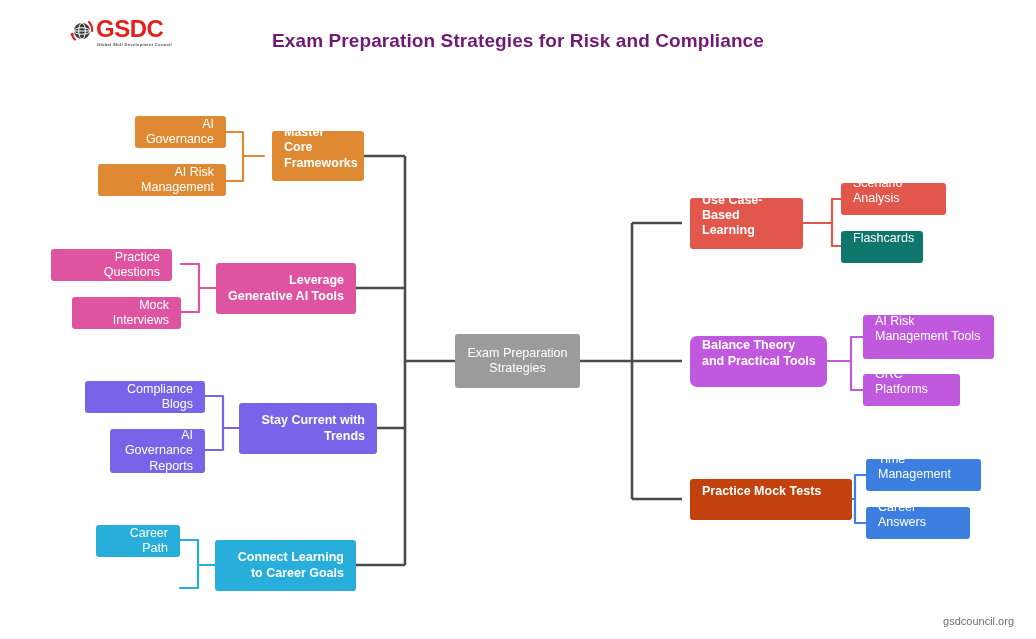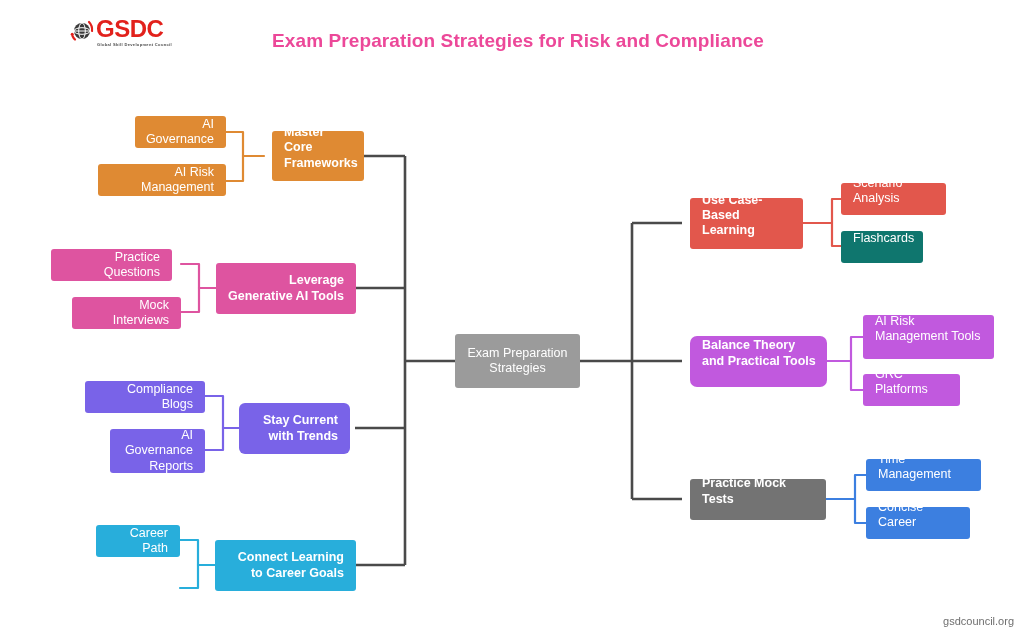--- a/index.html
+++ b/index.html
@@ -19,21 +19,21 @@
     line-height:26px;
     text-align:right;
   }
   .logo-sub{
     position:absolute;left:27px;top:26px;
     font-size:4.0px;font-weight:bold;color:#4a4a4a;letter-spacing:0.35px;
     white-space:nowrap;
   }
   .page-title{
     position:absolute;left:0;right:0;top:30px;text-align:center;
-    font-size:19px;font-weight:bold;color:#ec4899;letter-spacing:0.1px;
+    font-size:19px;font-weight:bold;color:#701a75;letter-spacing:0.1px;
   }
   .footer{
     position:absolute;right:22px;bottom:12px;
     font-size:11px;color:#6f6f6f;
   }
 
   
   #wires{position:absolute;left:0;top:0;width:1036px;height:639px;}
 
   
@@ -155,21 +155,21 @@
   <div class="node branch al-right" style="left:216px;top:263px;width:140px;height:51px;background:#DE54A0;">
     <span class="lbl">Leverage Generative AI Tools</span>
   </div>
   <div class="node leaf al-right" style="left:51px;top:249px;width:121px;height:32px;background:#DE54A0;">
     <span class="lbl">Practice Questions</span>
   </div>
   <div class="node leaf al-right" style="left:72px;top:297px;width:109px;height:32px;background:#DE54A0;">
     <span class="lbl">Mock Interviews</span>
   </div>
 
-  <div class="node branch al-right" style="left:239px;top:403px;width:111px;height:51px;background:#7963E8;border-radius:6px;">
+  <div class="node branch al-right" style="left:239px;top:403px;width:138px;height:51px;background:#7963E8;">
     <span class="lbl">Stay Current with Trends</span>
   </div>
   <div class="node leaf al-right" style="left:85px;top:381px;width:120px;height:32px;background:#7963E8;">
     <span class="lbl">Compliance Blogs</span>
   </div>
   <div class="node leaf al-right" style="left:110px;top:429px;width:95px;height:44px;background:#7963E8;">
     <span class="lbl">AI Governance Reports</span>
   </div>
 
   <div class="node branch al-right" style="left:215px;top:540px;width:141px;height:51px;background:#28AEDB;">
@@ -192,25 +192,25 @@
   <div class="node branch al-left" style="left:682px;top:336px;width:137px;height:51px;background:#C159DE;border-radius:7px;">
     <span class="lbl">Balance Theory and Practical Tools</span>
   </div>
   <div class="node leaf al-left" style="left:855px;top:315px;width:131px;height:44px;background:#C159DE;">
     <span class="lbl">AI Risk Management Tools</span>
   </div>
   <div class="node leaf al-left" style="left:855px;top:374px;width:97px;height:32px;background:#C159DE;">
     <span class="lbl">GRC Platforms</span>
   </div>
 
-  <div class="node branch al-left" style="left:682px;top:479px;width:136px;height:41px;background:#737373;">
+  <div class="node branch al-left" style="left:682px;top:479px;width:162px;height:41px;background:#c2410c;">
     <span class="lbl">Practice Mock Tests</span>
   </div>
   <div class="node leaf al-left" style="left:858px;top:459px;width:115px;height:32px;background:#3C7FE0;">
     <span class="lbl">Time Management</span>
   </div>
   <div class="node leaf al-left" style="left:858px;top:507px;width:104px;height:32px;background:#3C7FE0;">
-    <span class="lbl">Concise Career</span>
+    <span class="lbl">Career Answers</span>
   </div>
 
   <div class="footer">gsdcouncil.org</div>
 
 </div>
 
 </body></html>

